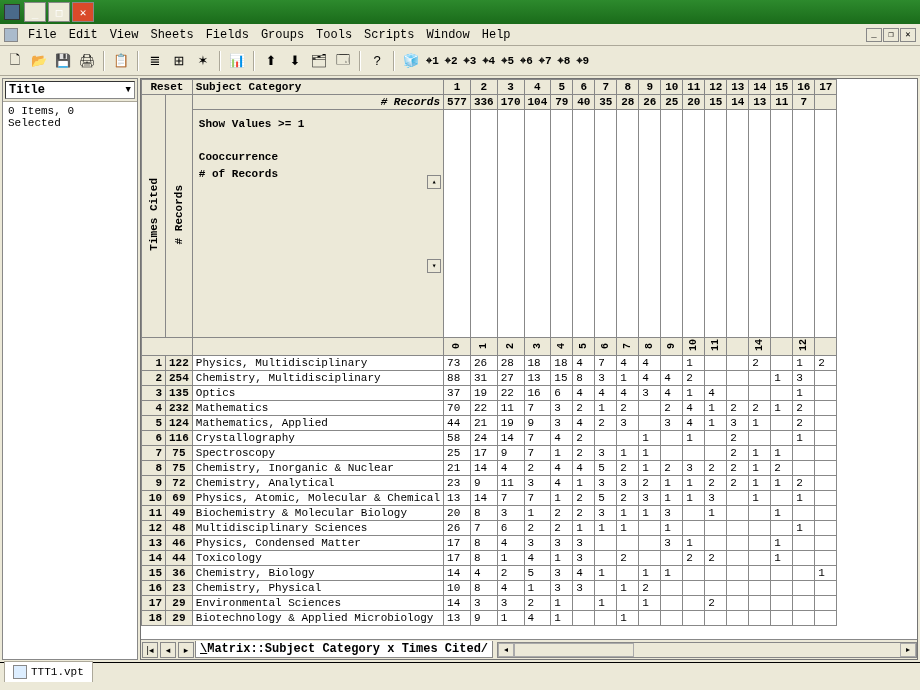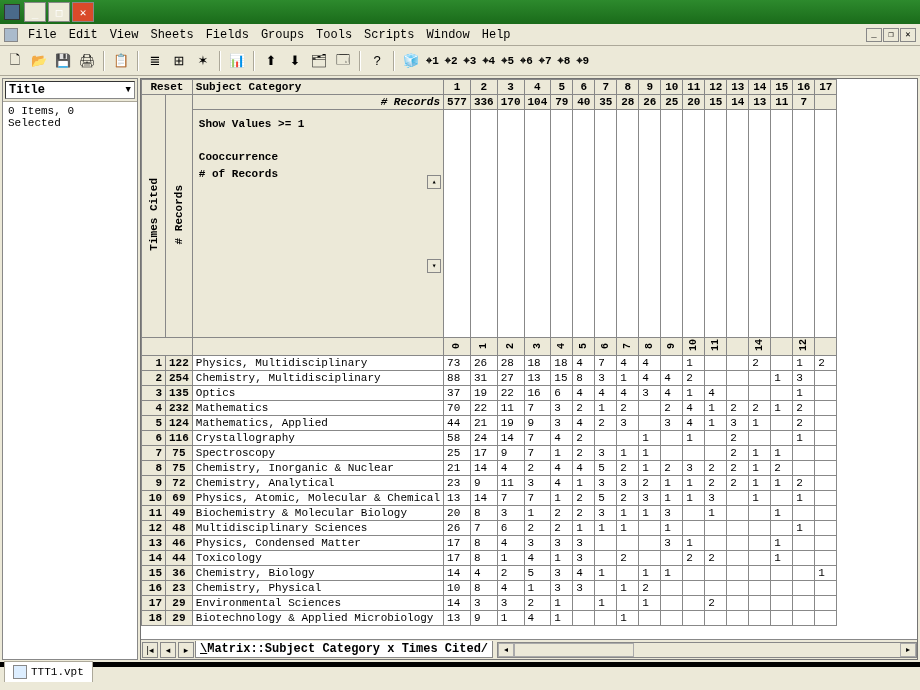--- a/index.html
+++ b/index.html
@@ -52,21 +52,21 @@
 .spinbtns { position:absolute; right:2px; top:50%; transform:translateY(-50%); display:flex; flex-direction:column; gap:70px; }
 .spinbtn { width:14px; height:14px; border:1px solid #888; background:#ece9d8; display:flex; align-items:center; justify-content:center; font-size:8px; cursor:pointer; }
 
 .bottom-bar { display:flex; align-items:center; background:#ece9d8; border-top:1px solid #888; height:20px; }
 .bottom-bar .navbtn { width:16px; height:16px; border:1px solid #888; background:#ece9d8; display:flex; align-items:center; justify-content:center; font-size:9px; cursor:pointer; margin:0 1px;}
 .bottom-tab { font-family:'Courier New',monospace; font-size:12px; font-weight:bold; padding:1px 4px; border:1px solid #888; border-top:none; background:white; }
 .hscroll-track { flex:1; height:16px; border:1px solid #888; background:#ece9d8; margin-left:4px; position:relative; display:flex; }
 .hscroll-btn { width:16px; height:100%; border:1px solid #aaa; background:#ece9d8; display:flex; align-items:center; justify-content:center; font-size:8px; cursor:pointer;}
 .hscroll-thumb { width:120px; height:100%; border:1px solid #aaa; background:#ece9d8; }
 
-.doc-tabs { height: 26px; background: #ece9d8; padding: 6px 4px; display:flex; align-items:flex-end; gap:2px; border-top:5px solid #000000;}
+.doc-tabs { height: 26px; background: #ece9d8; padding: 6px 4px; display:flex; align-items:flex-end; gap:2px; border-top:1px solid #000000;}
 .doc-tab { display:flex; align-items:center; gap:4px; padding:3px 8px; border:1px solid #aca899; border-bottom:none; background:white; font-family:'Courier New',monospace; font-size:11px; cursor:pointer;}
 .doc-tab .doc-icon { width:14px; height:14px; border:1px solid #888; background:#def; }
 </style>
 </head>
 <body>
 
 <div class="titlebar">
   <div class="icon"></div>
   <div class="winbtns">
     <div class="winbtn">_</div>

